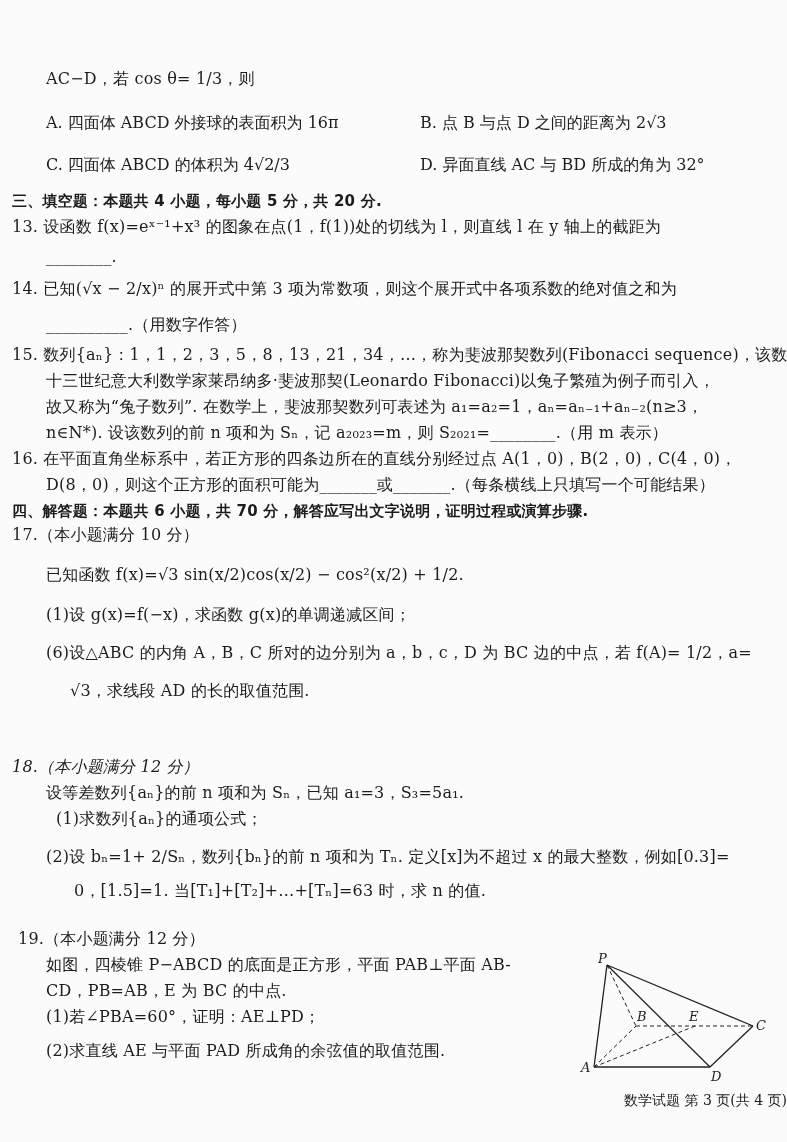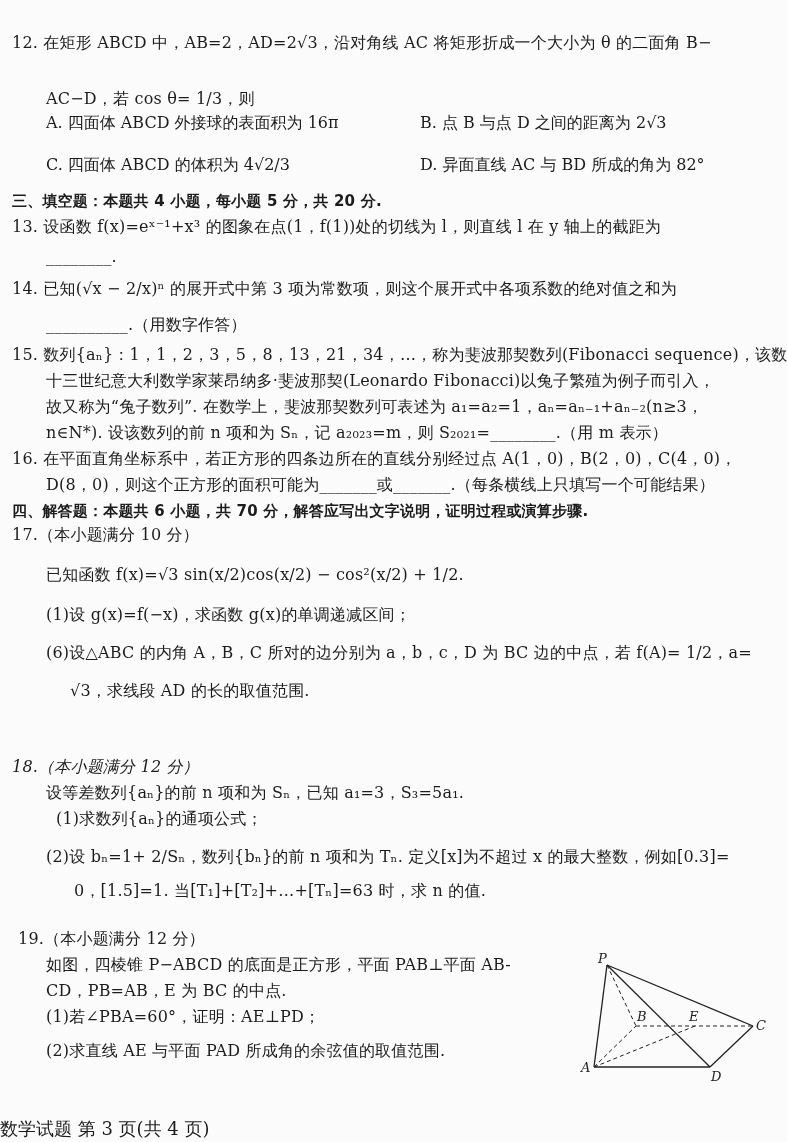--- a/index.html
+++ b/index.html
@@ -3,36 +3,35 @@
 <meta charset="utf-8">
 <style>
   html,body{margin:0;padding:0;background:#fff;}
   body{width:787px;height:1142px;position:relative;overflow:hidden;
        font-family:"DejaVu Serif","Liberation Serif",serif;color:#1c1c1c;font-size:16px;}
   .page{position:absolute;left:0;top:0;width:787px;height:1142px;background:#fbfbfb;}
   .line{position:absolute;left:0;white-space:nowrap;line-height:22px;font-size:16px;letter-spacing:0.2px;}
   .bold{font-weight:bold;font-family:"DejaVu Sans","Liberation Sans",sans-serif;font-size:15px;}
   .ind3{left:62px;}
   .opt{position:absolute;white-space:nowrap;line-height:22px;}
-  .footer{position:absolute;top:1092px;left:0;width:787px;text-align:left;font-size:18px;margin-top:25px;}
+  .footer{position:absolute;top:1092px;left:0;width:787px;text-align:right;font-size:14px;}
   .figure{position:absolute;left:570px;top:945px;width:217px;height:140px;}
   .figure svg{width:217px;height:140px;}
   .lbl{font-family:"DejaVu Serif","Liberation Serif",serif;font-style:italic;font-size:13px;fill:#222;}
 </style>
 </head>
 <body>
 
 <div class="page">
 
-  <div class="line" style="top:32px;left:12px;">12. 在矩形 ABCD 中，AB=2，AD=2√3，沿对角线 AC 将矩形折成一个大小为 θ 的二面角 B−</div>
-  <div class="line ind3" style="top:68px;left:46px;margin-top:20px;">AC−D，若 cos θ= 1/3，则</div>
+  <div class="line ind3" style="top:68px;left:46px;">AC−D，若 cos θ= 1/3，则</div>
   <div class="opt" style="top:112px;left:46px;">A. 四面体 ABCD 外接球的表面积为 16π</div>
   <div class="opt" style="top:112px;left:420px;">B. 点 B 与点 D 之间的距离为 2√3</div>
   <div class="opt" style="top:154px;left:46px;">C. 四面体 ABCD 的体积为 4√2/3</div>
-  <div class="opt" style="top:154px;left:420px;">D. 异面直线 AC 与 BD 所成的角为 82°</div>
+  <div class="opt" style="top:154px;left:420px;">D. 异面直线 AC 与 BD 所成的角为 32°</div>
 
   <div class="line bold" style="top:190px;left:12px;">三、填空题：本题共 4 小题，每小题 5 分，共 20 分.</div>
 
   <div class="line" style="top:216px;left:12px;">13. 设函数 f(x)=eˣ⁻¹+x³ 的图象在点(1，f(1))处的切线为 l，则直线 l 在 y 轴上的截距为</div>
   <div class="line" style="top:246px;left:46px;">________.</div>
 
   <div class="line" style="top:278px;left:12px;">14. 已知(√x − 2/x)ⁿ 的展开式中第 3 项为常数项，则这个展开式中各项系数的绝对值之和为</div>
   <div class="line" style="top:314px;left:46px;">__________.（用数字作答）</div>
 
   <div class="line" style="top:344px;left:12px;">15. 数列{aₙ}：1，1，2，3，5，8，13，21，34，…，称为斐波那契数列(Fibonacci sequence)，该数列是由</div>

